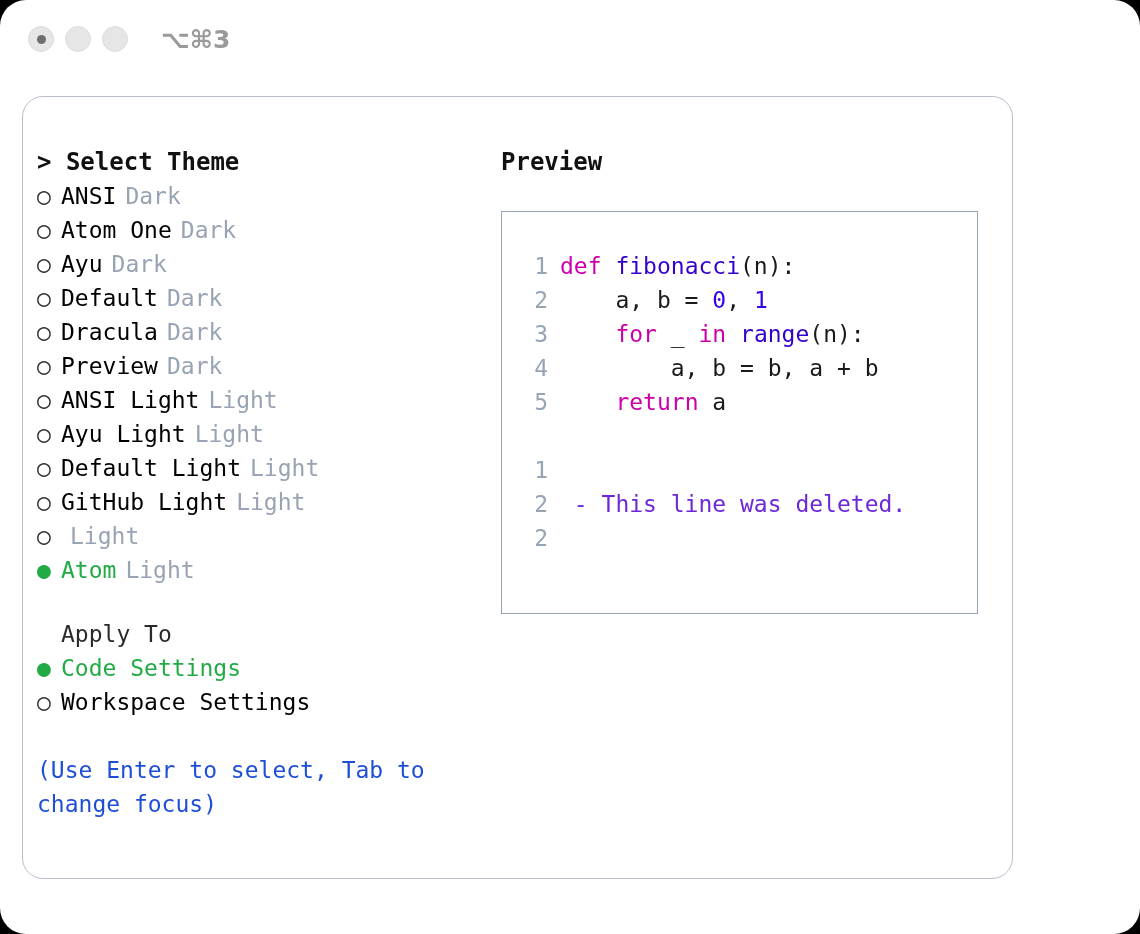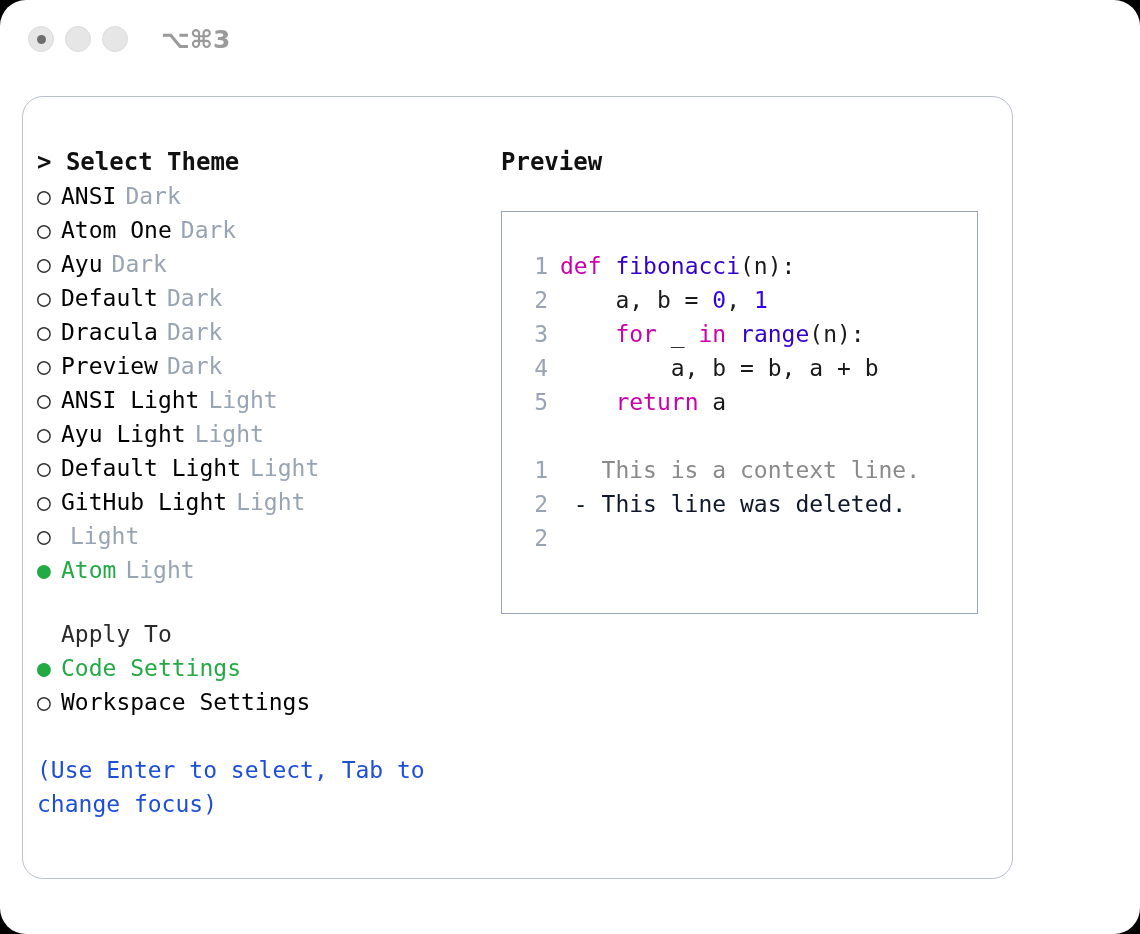--- a/index.html
+++ b/index.html
@@ -178,21 +178,21 @@
     flex: 0 0 28px;
     text-align: right;
     margin-right: 12px;
   }
   .code-text { white-space: pre; }
   .tok-kw  { color: #cc00aa; }
   .tok-fn  { color: #3300cc; }
   .tok-num { color: #3300ee; }
   .tok-pl  { color: #1a1a1a; }
   .diff-ctx { color: #8a8a8a; }
-  .diff-del { color: #0f172a; }
+  .diff-del { color: #6d28d9; }
   .diff-add { color: #11bb11; }
   .blank-line { height: 34px; }
 </style>
 </head>
 <body>
 
 <div class="app-card">
 
   <div class="titlebar">
     <div class="dots">
@@ -239,21 +239,21 @@
         <div class="preview-box">
           <div id="code-block">
               <div class="code-line"><span class="lineno">1</span><span class="code-text"><span class="tok-kw">def </span><span class="tok-fn">fibonacci</span><span class="tok-pl">(n):</span></span></div>
               <div class="code-line"><span class="lineno">2</span><span class="code-text"><span class="tok-pl">    a, b = </span><span class="tok-num">0</span><span class="tok-pl">, </span><span class="tok-num">1</span></span></div>
               <div class="code-line"><span class="lineno">3</span><span class="code-text"><span class="tok-pl">    </span><span class="tok-kw">for</span><span class="tok-pl"> _ </span><span class="tok-kw">in</span><span class="tok-pl"> </span><span class="tok-fn">range</span><span class="tok-pl">(n):</span></span></div>
               <div class="code-line"><span class="lineno">4</span><span class="code-text"><span class="tok-pl">        a, b = b, a + b</span></span></div>
               <div class="code-line"><span class="lineno">5</span><span class="code-text"><span class="tok-pl">    </span><span class="tok-kw">return</span><span class="tok-pl"> a</span></span></div>
             </div>
           <div class="blank-line"></div>
           <div id="diff-block">
-              <div class="code-line"><span class="lineno">1</span><span class="code-text diff-ctx">   This is a context line.</span></div>
+              <div class="code-line"><span class="lineno">1</span></div>
               <div class="code-line"><span class="lineno">2</span><span class="code-text diff-del"> - This line was deleted.</span></div>
               <div class="code-line"><span class="lineno">2</span></div>
             </div>
         </div>
       </div>
 
     </div>
   </div>
 </div>
 

